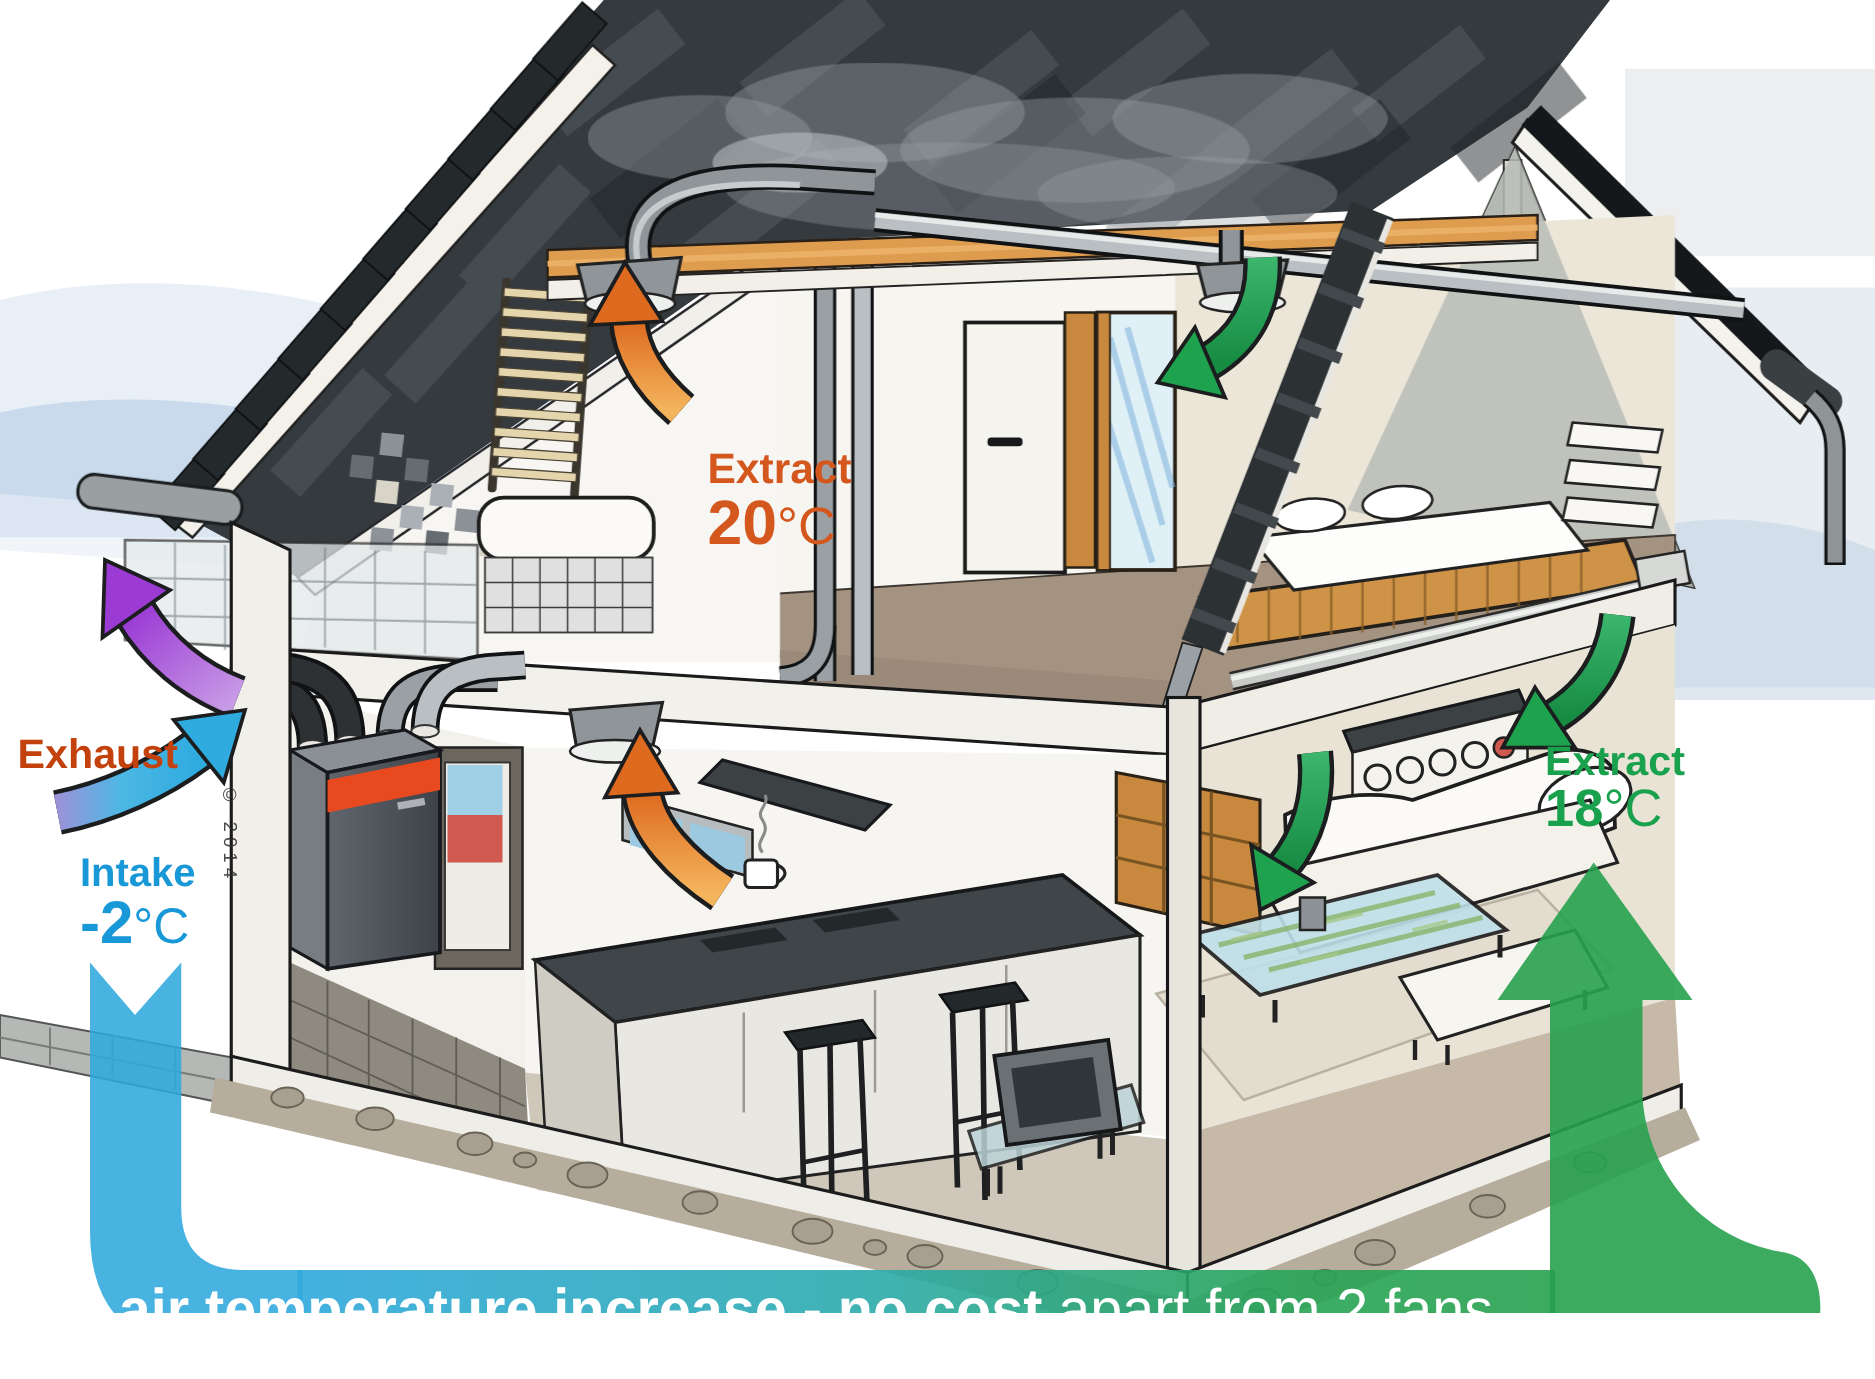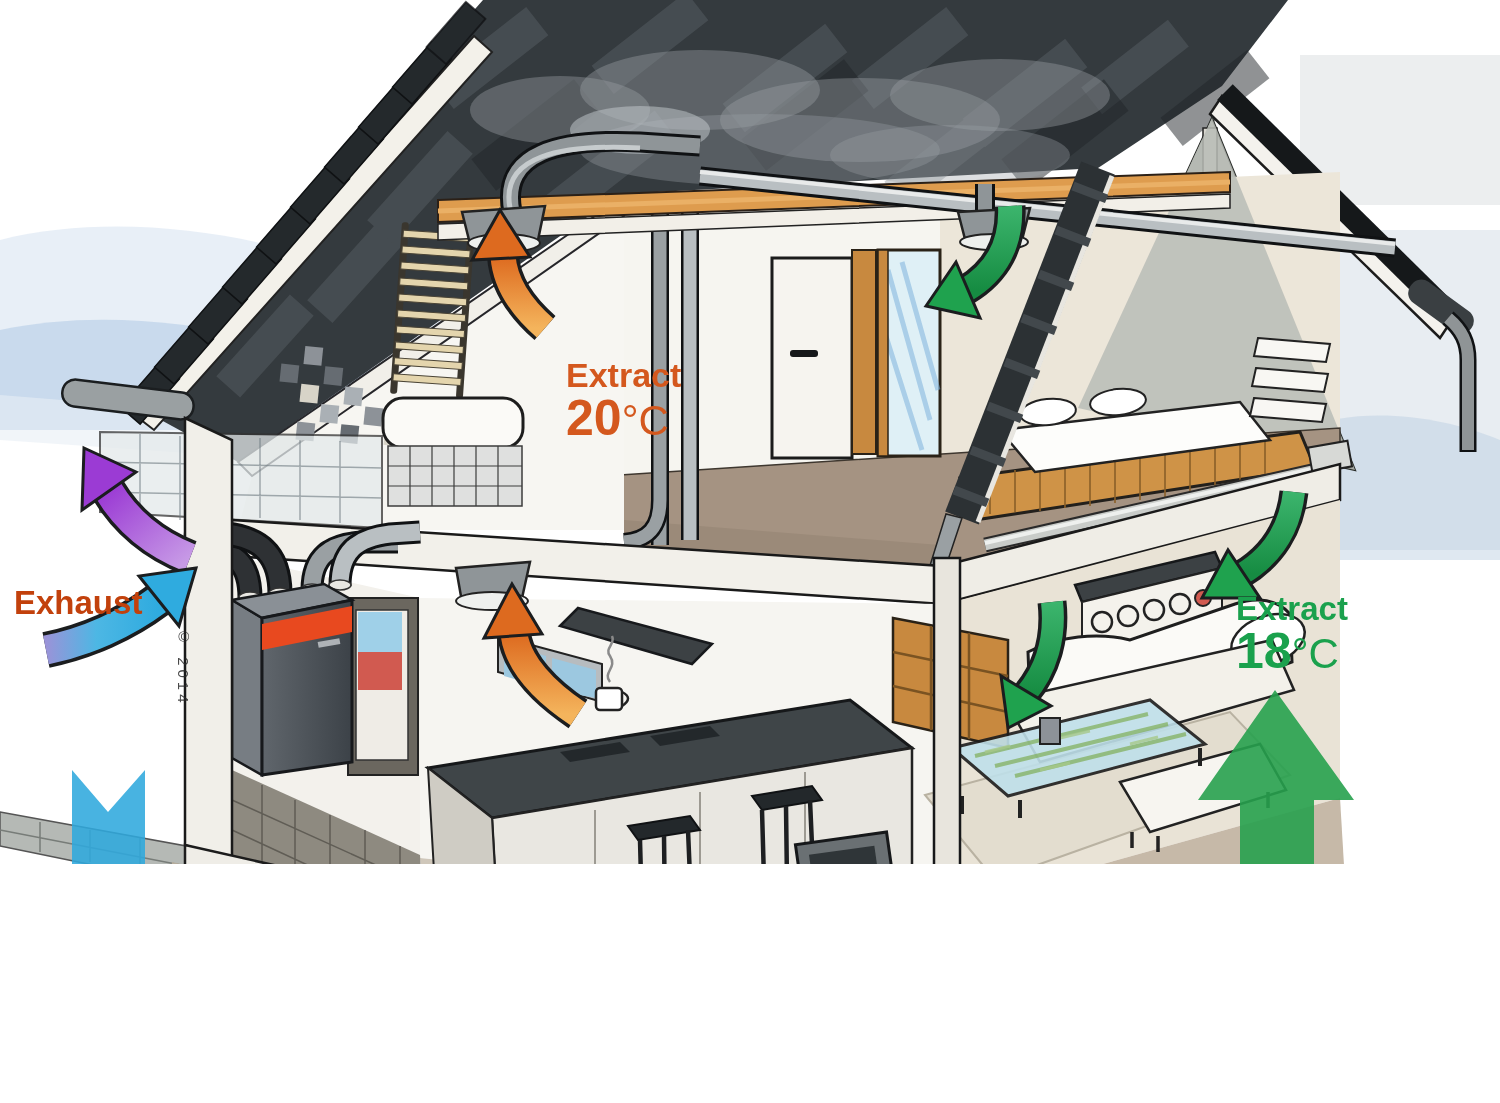--- a/index.html
+++ b/index.html
@@ -1,35 +1,35 @@
 <!DOCTYPE html>
 <html><head>
 <meta charset="utf-8">
 <style>
   html,body{margin:0;padding:0;background:#ffffff;}
-  .stage{position:relative;width:1500px;height:864px;background:#ffffff;overflow:hidden;
+  .stage{position:relative;width:1500px;height:1050px;background:#ffffff;overflow:hidden;
          font-family:"Liberation Sans",sans-serif;}
   .stage svg{position:absolute;left:0;top:0;}
   .overlay-label{position:absolute;line-height:1.02;}
   .lbl-word{display:block;font-weight:800;letter-spacing:0px;}
   .lbl-valrow{display:block;white-space:nowrap;}
   .lbl-value{font-weight:800;}
   .lbl-unit{font-weight:300;}
   .extract-label{left:566px;top:358px;color:#d4581e;}
   .extract-label .lbl-word{font-size:34px;}
   .extract-label .lbl-value{font-size:50px;margin-top:32px;}
   .extract-label .lbl-unit{font-size:42px;}
   .exhaust-label{left:14px;top:586px;color:#c2410c;font-weight:800;font-size:33px;}
   .intake-label{left:64px;top:682px;color:#1898d6;}
   .intake-label .lbl-word{font-size:32px;}
   .intake-label .lbl-value{font-size:48px;}
   .intake-label .lbl-unit{font-size:40px;}
   .supply-label{left:1236px;top:592px;color:#1aa14d;}
   .supply-label .lbl-word{font-size:33px;}
-  .supply-label .lbl-value{font-size:50px;}
+  .supply-label .lbl-value{font-size:42px;}
   .supply-label .lbl-unit{font-size:42px;}
   .banner-text{left:95px;top:1024px;width:1045px;text-align:center;color:#ffffff;
                font-size:46px;white-space:nowrap;}
   .banner-bold{font-weight:800;}
   .banner-reg{font-weight:400;}
   .signature{left:176px;top:628px;writing-mode:vertical-rl;font-size:15px;color:#2a2a2a;
              letter-spacing:4px;opacity:.85;}
 </style>
 </head>
 <body>
@@ -447,21 +447,29 @@
 
 <div class="overlay-label extract-label">
   <span class="lbl-word">Extract</span>
   <span class="lbl-valrow"><span class="lbl-value">20</span><span class="lbl-unit">°C</span></span>
 </div>
 
 <div class="overlay-label exhaust-label">
   <span>Exhaust</span>
 </div>
 
+<div class="overlay-label intake-label">
+  <span class="lbl-word">Intake</span>
+  <span class="lbl-valrow"><span class="lbl-value">-2</span><span class="lbl-unit">°C</span></span>
+</div>
 
 <div class="overlay-label supply-label">
   <span class="lbl-word">Extract</span>
   <span class="lbl-valrow"><span class="lbl-value">18</span><span class="lbl-unit">°C</span></span>
 </div>
 
+<div class="overlay-label banner-text">
+  <span class="banner-bold">air temperature increase - no cost</span>
+  <span class="banner-reg">apart from 2 fans</span>
+</div>
 
 <div class="overlay-label signature">© 2014</div>
 </div>
 
 </body></html>

